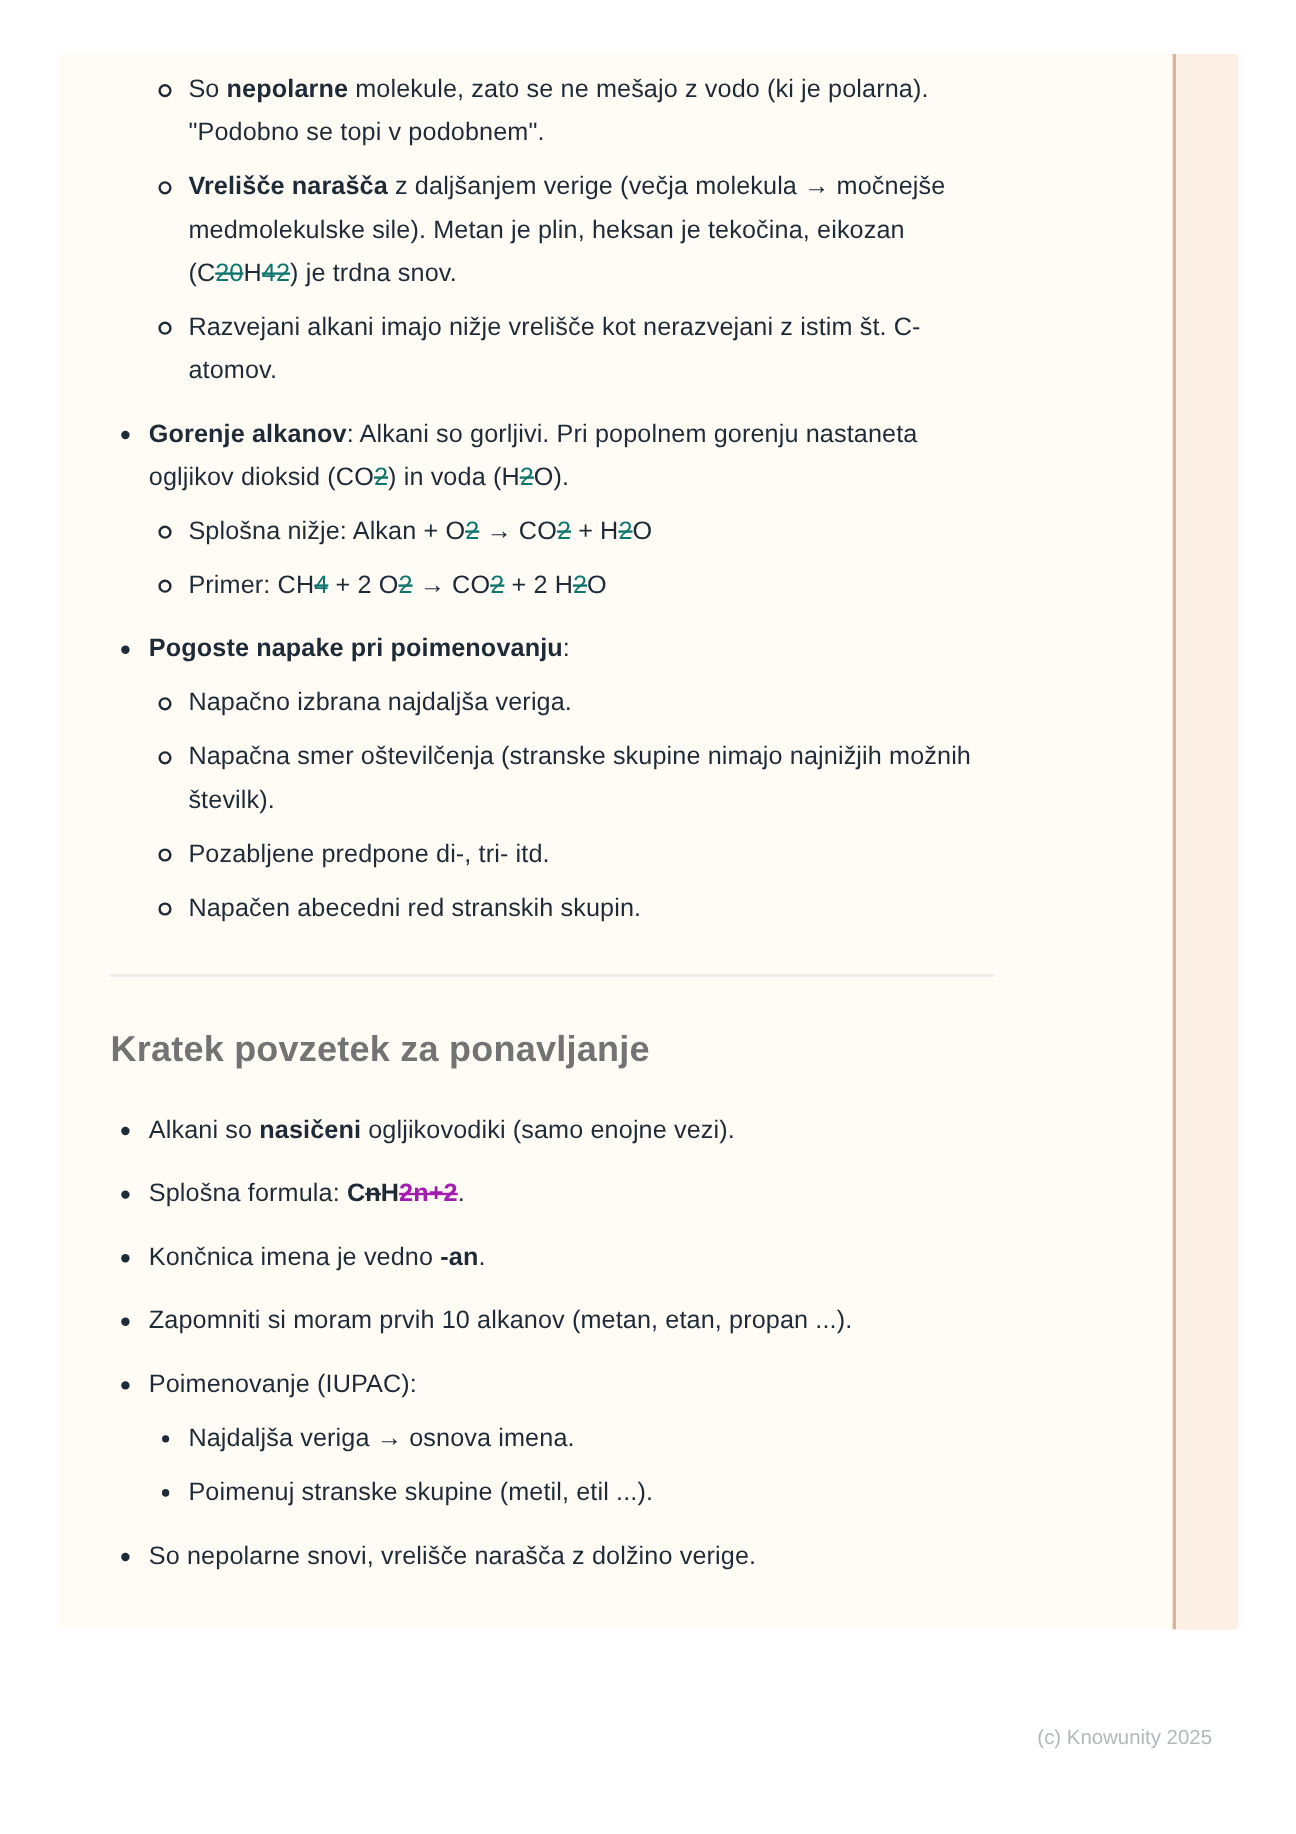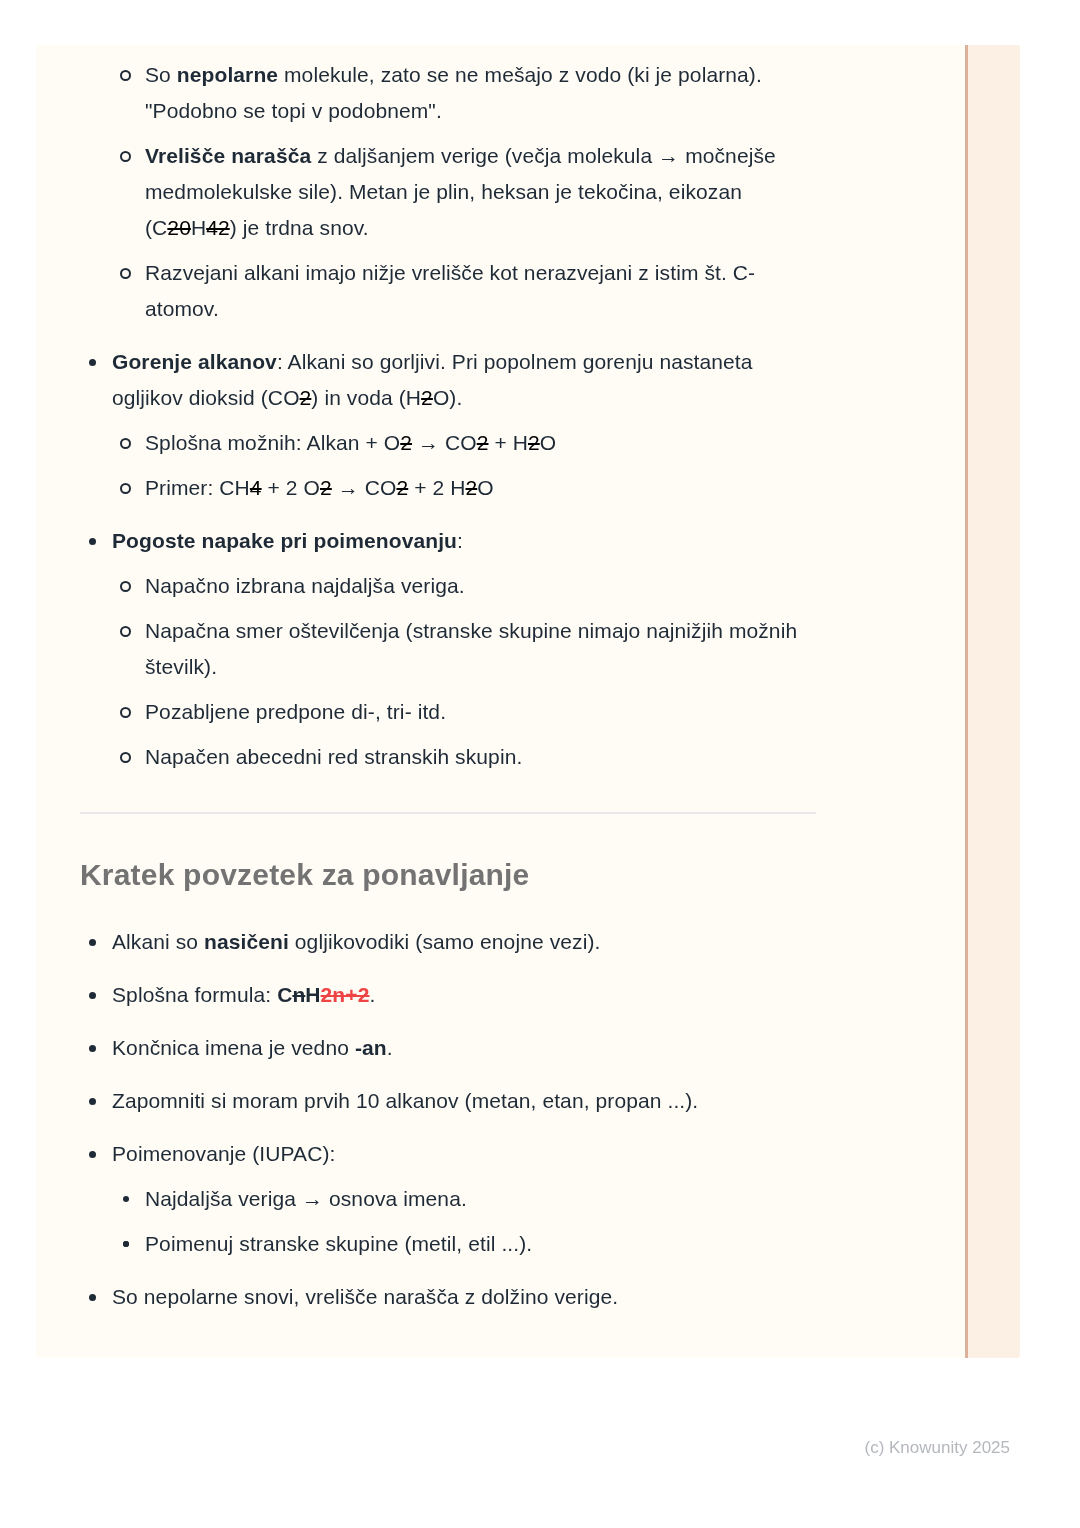--- a/index.html
+++ b/index.html
@@ -12,21 +12,21 @@
     color: #1f2a37;
     overflow: hidden;
   }
   .page {
     position: relative;
     width: 1080px;
     height: 1528px;
   }
   .card {
     position: absolute;
-    left: 36px;
+    left: 48px;
     top: 45px;
     width: 984px;
     height: 1313px;
     background: #fffcf6;
     border-radius: 3px;
   }
   .stripe {
     position: absolute;
     top: 0;
     right: 0;
@@ -86,23 +86,23 @@
   }
   .m-dot {
     left: 10px;
     top: 15px;
     width: 6px;
     height: 6px;
     border-radius: 50%;
     background: #1f2a37;
   }
   .seg-b { font-weight: 700; }
-  .seg-x { color: #000000; text-decoration: line-through; }
+  .seg-x { color: #0f766e; text-decoration: line-through; }
   .seg-bs { font-weight: 700; text-decoration: line-through; }
-  .seg-bx { font-weight: 700; color: #ef4444; text-decoration: line-through; }
+  .seg-bx { font-weight: 700; color: #a21caf; text-decoration: line-through; }
   hr.divider {
     border: none;
     border-top: 2px solid #e9e9e9;
     margin: 37px 0 0 0;
     width: 736px;
   }
   h2.section-heading {
     margin: 42px 0 30px 0;
     font-size: 30px;
     line-height: 38px;
@@ -124,21 +124,21 @@
 
 <div class="page">
   <div class="card">
     <div class="stripe"></div>
     <div class="content" id="doc">
         <ul class="list">
           <li class="item l2"><span class="marker m-circle"></span><span class="txt"><span>So </span><span class="seg-b">nepolarne</span><span> molekule, zato se ne mešajo z vodo (ki je polarna). "Podobno se topi v podobnem".</span></span></li>
           <li class="item l2"><span class="marker m-circle"></span><span class="txt"><span class="seg-b">Vrelišče narašča</span><span> z daljšanjem verige (večja molekula → močnejše medmolekulske sile). Metan je plin, heksan je tekočina, eikozan (C</span><span class="seg-x">20</span><span>H</span><span class="seg-x">42</span><span>) je trdna snov.</span></span></li>
           <li class="item l2"><span class="marker m-circle"></span><span class="txt"><span>Razvejani alkani imajo nižje vrelišče kot nerazvejani z istim št. C-atomov.</span></span></li>
           <li class="item l1"><span class="marker m-disc"></span><span class="txt"><span class="seg-b">Gorenje alkanov</span><span>: Alkani so gorljivi. Pri popolnem gorenju nastaneta ogljikov dioksid (CO</span><span class="seg-x">2</span><span>) in voda (H</span><span class="seg-x">2</span><span>O).</span></span></li>
-          <li class="item l2"><span class="marker m-circle"></span><span class="txt"><span>Splošna možnih: Alkan + O</span><span class="seg-x">2</span><span> → CO</span><span class="seg-x">2</span><span> + H</span><span class="seg-x">2</span><span>O</span></span></li>
+          <li class="item l2"><span class="marker m-circle"></span><span class="txt"><span>Splošna nižje: Alkan + O</span><span class="seg-x">2</span><span> → CO</span><span class="seg-x">2</span><span> + H</span><span class="seg-x">2</span><span>O</span></span></li>
           <li class="item l2"><span class="marker m-circle"></span><span class="txt"><span>Primer: CH</span><span class="seg-x">4</span><span> + 2 O</span><span class="seg-x">2</span><span> → CO</span><span class="seg-x">2</span><span> + 2 H</span><span class="seg-x">2</span><span>O</span></span></li>
           <li class="item l1"><span class="marker m-disc"></span><span class="txt"><span class="seg-b">Pogoste napake pri poimenovanju</span><span>:</span></span></li>
           <li class="item l2"><span class="marker m-circle"></span><span class="txt"><span>Napačno izbrana najdaljša veriga.</span></span></li>
           <li class="item l2"><span class="marker m-circle"></span><span class="txt"><span>Napačna smer oštevilčenja (stranske skupine nimajo najnižjih možnih številk).</span></span></li>
           <li class="item l2"><span class="marker m-circle"></span><span class="txt"><span>Pozabljene predpone di-, tri- itd.</span></span></li>
           <li class="item l2"><span class="marker m-circle"></span><span class="txt"><span>Napačen abecedni red stranskih skupin.</span></span></li>
         </ul>
         <hr class="divider">
         <h2 class="section-heading">Kratek povzetek za ponavljanje</h2>
         <ul class="list">

